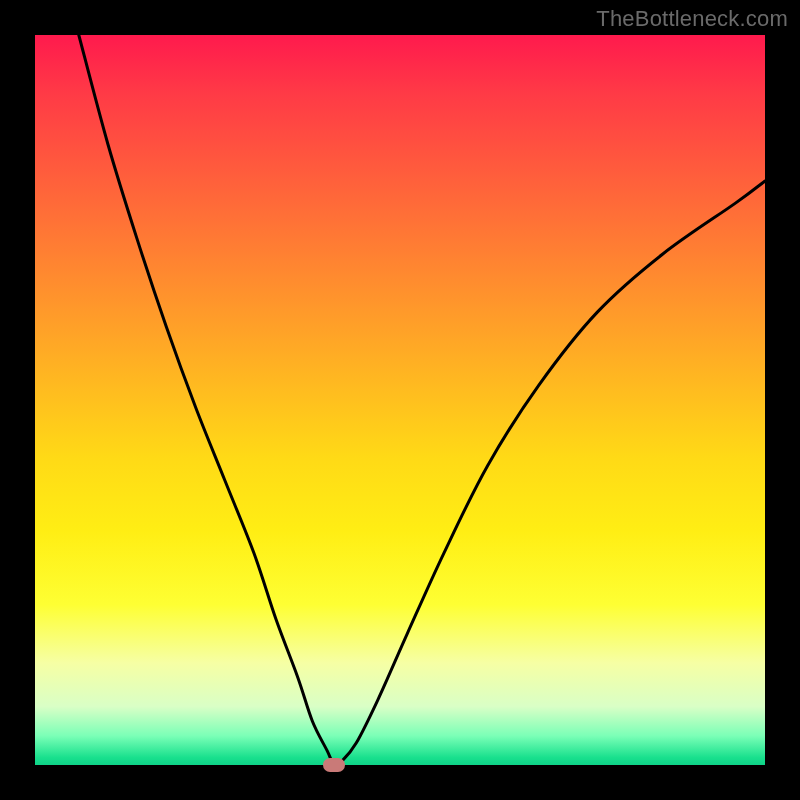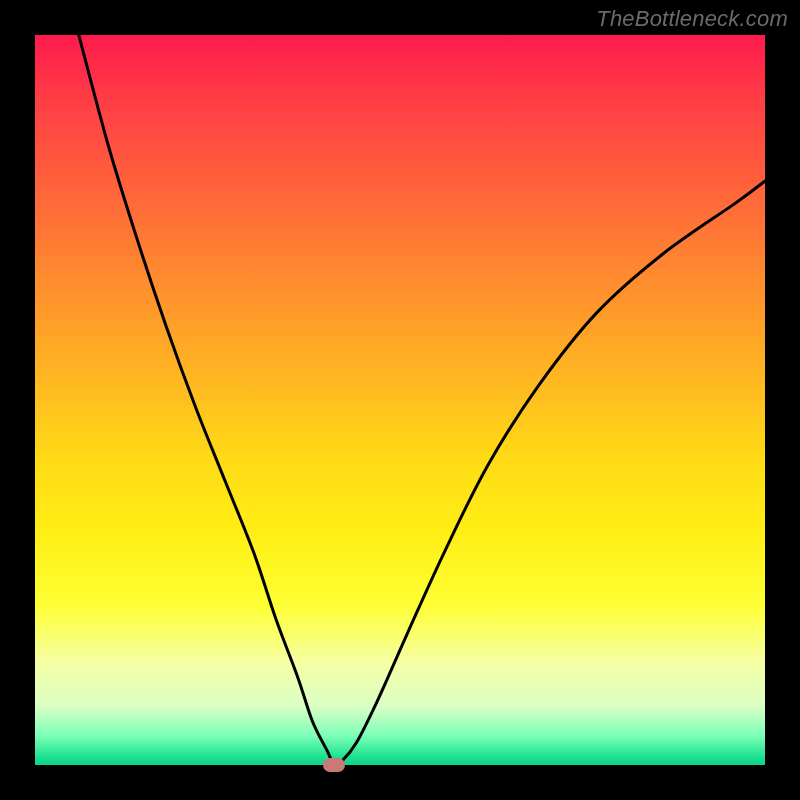--- a/index.html
+++ b/index.html
@@ -11,21 +11,20 @@
     background: #000;
     font-family: Arial, Helvetica, sans-serif;
   }
   .frame {
     position: absolute;
     top: 0;
     left: 0;
     width: 800px;
     height: 800px;
     background: #000;
-    font-style: italic;
   }
   .plot {
     position: absolute;
     top: 35px;
     left: 35px;
     width: 730px;
     height: 730px;
     
     background: linear-gradient(to bottom,
       #ff1a4d 0%,

